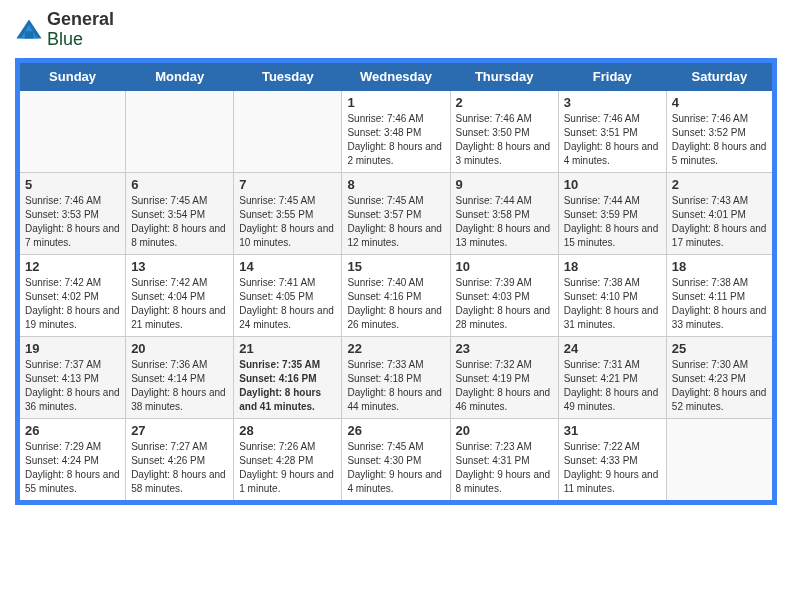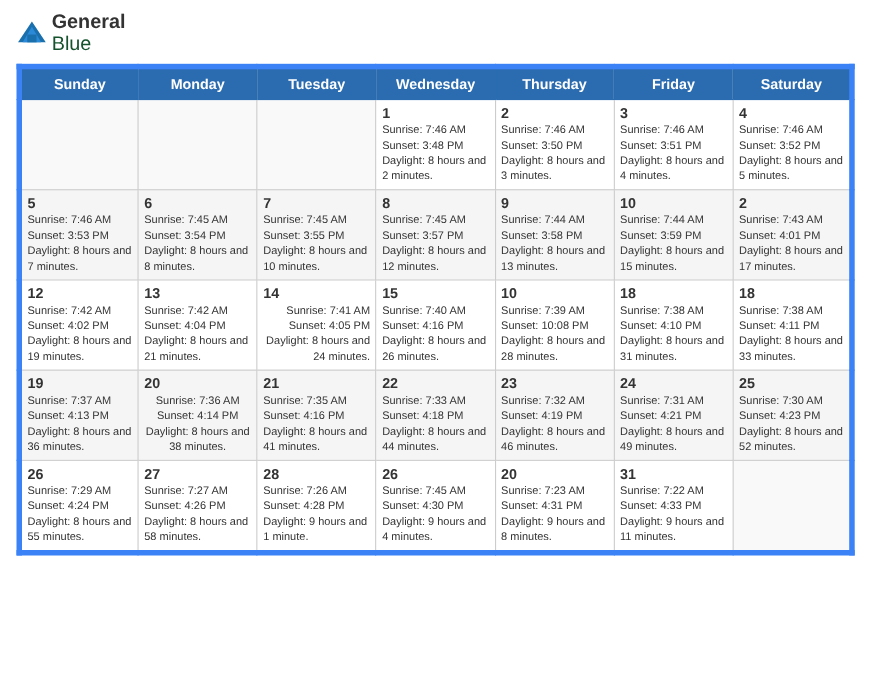--- a/index.html
+++ b/index.html
@@ -215,34 +215,34 @@
 Daylight: 8 hours and 19 minutes.</div>
           </td>
           <td>
             <span class="day-number">13</span>
             <div class="day-info" style="white-space: pre-line;">Sunrise: 7:42 AM
 Sunset: 4:04 PM
 Daylight: 8 hours and 21 minutes.</div>
           </td>
           <td>
             <span class="day-number">14</span>
-            <div class="day-info" style="white-space: pre-line; text-align: right;">Sunrise: 7:41 AM
+            <div class="day-info" style="white-space: pre-line;">Sunrise: 7:41 AM
 Sunset: 4:05 PM
 Daylight: 8 hours and 24 minutes.</div>
           </td>
           <td>
             <span class="day-number">15</span>
             <div class="day-info" style="white-space: pre-line;">Sunrise: 7:40 AM
 Sunset: 4:16 PM
 Daylight: 8 hours and 26 minutes.</div>
           </td>
           <td>
             <span class="day-number">10</span>
             <div class="day-info" style="white-space: pre-line;">Sunrise: 7:39 AM
-Sunset: 10:08 PM
+Sunset: 4:03 PM
 Daylight: 8 hours and 28 minutes.</div>
           </td>
           <td>
             <span class="day-number">18</span>
             <div class="day-info" style="white-space: pre-line;">Sunrise: 7:38 AM
 Sunset: 4:10 PM
 Daylight: 8 hours and 31 minutes.</div>
           </td>
           <td>
             <span class="day-number">18</span>
@@ -253,27 +253,27 @@
         </tr>
         <tr>
           <td>
             <span class="day-number">19</span>
             <div class="day-info" style="white-space: pre-line;">Sunrise: 7:37 AM
 Sunset: 4:13 PM
 Daylight: 8 hours and 36 minutes.</div>
           </td>
           <td>
             <span class="day-number">20</span>
-            <div class="day-info" style="white-space: pre-line; text-align: center;">Sunrise: 7:36 AM
+            <div class="day-info" style="white-space: pre-line;">Sunrise: 7:36 AM
 Sunset: 4:14 PM
 Daylight: 8 hours and 38 minutes.</div>
           </td>
           <td>
             <span class="day-number">21</span>
-            <div class="day-info" style="white-space: pre-line;">Sunrise: 7:35 AM
+            <div class="day-info" style="white-space: pre-line; font-weight: bold;">Sunrise: 7:35 AM
 Sunset: 4:16 PM
 Daylight: 8 hours and 41 minutes.</div>
           </td>
           <td>
             <span class="day-number">22</span>
             <div class="day-info" style="white-space: pre-line;">Sunrise: 7:33 AM
 Sunset: 4:18 PM
 Daylight: 8 hours and 44 minutes.</div>
           </td>
           <td>

